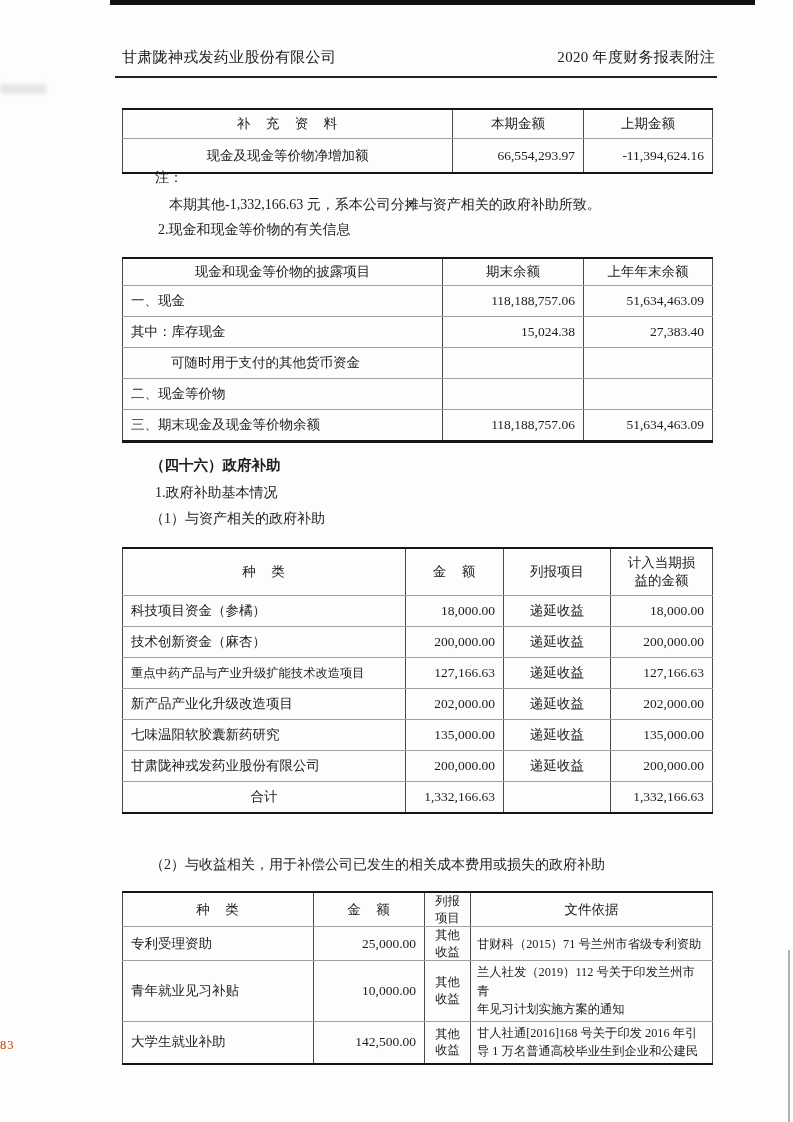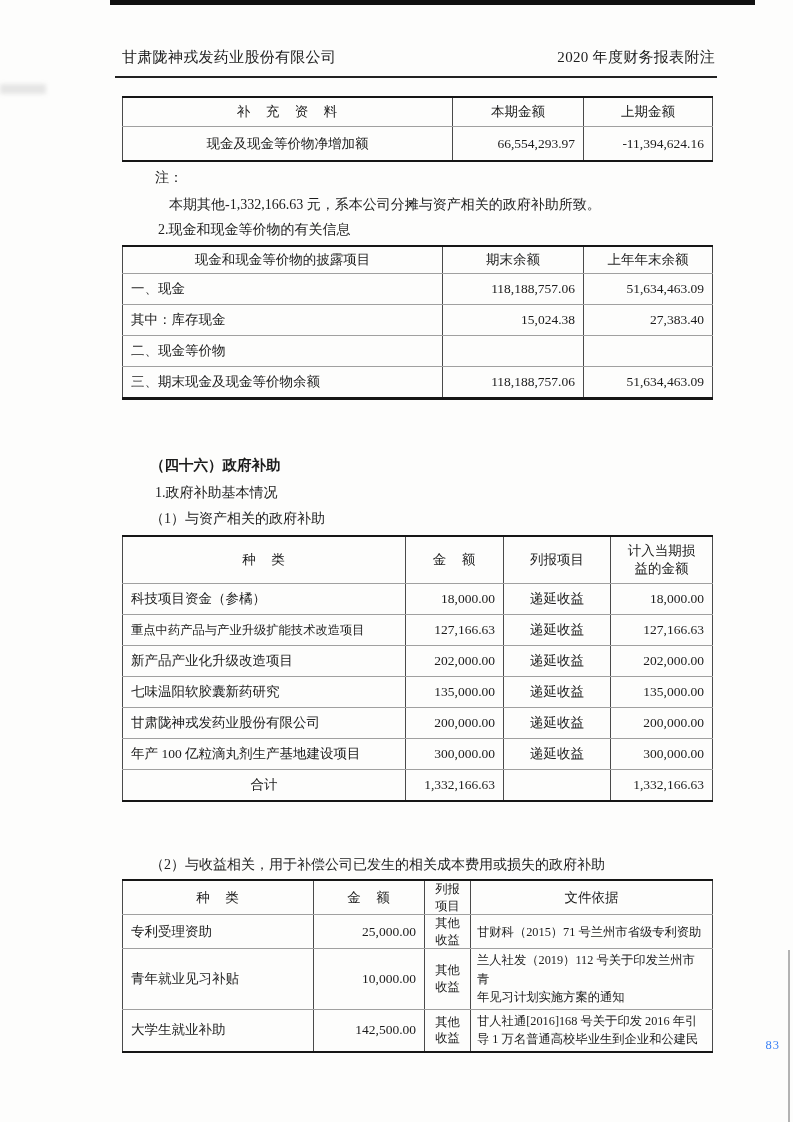--- a/index.html
+++ b/index.html
@@ -24,21 +24,21 @@
     border-bottom:2px solid #222;padding-bottom:9px;
     font-size:15px;letter-spacing:.3px;
   }
   .doc-header .hl{padding-left:7px;}
   .doc-header .hr{padding-right:2px;}
 
   
   table.t{
     position:absolute;left:122px;border-collapse:collapse;table-layout:fixed;
     border-top:2.5px solid #161616;border-bottom:2.5px solid #161616;
-    border-left:1px solid #6a6a6a;border-right:1px solid #6a6a6a;
+    border-left:1px solid #6a6a6a;border-right:1px solid #6a6a6a;margin-top:12px;
   }
   table.t td{
     border-left:1px solid #4a4a4a;border-right:1px solid #4a4a4a;
     border-top:1px solid #a0a0a0;border-bottom:1px solid #a0a0a0;
     padding:0 8px;font-size:13.5px;vertical-align:middle;overflow:hidden;
   }
   .c{text-align:center;} .r{text-align:right;} .l{text-align:left;}
   .pre{white-space:pre-line;line-height:1.35;}
   .sp{letter-spacing:1px;}
   .ind{padding-left:48px !important;}
@@ -55,21 +55,21 @@
   #t3{top:535px;width:590px;}
   #t4{top:879px;width:590px;}
 
   .note-label{position:absolute;left:155px;top:169px;font-size:14px;}
   .note-text{position:absolute;left:169px;top:196px;width:570px;font-size:14px;}
   .sub-heading-cash{position:absolute;left:158px;top:221px;font-size:14px;}
   .sec-title{position:absolute;left:150px;top:456px;font-size:14.5px;font-weight:bold;}
   .sec-sub1{position:absolute;left:155px;top:484px;font-size:14px;}
   .sec-sub2{position:absolute;left:150px;top:510px;font-size:14px;}
   .sec-sub3{position:absolute;left:150px;top:856px;font-size:14px;}
-  .page-num{position:absolute;left:0;top:1038px;width:780px;text-align:right;font-size:12.5px;letter-spacing:1px;color:#3b82f6;}
+  .page-num{position:absolute;left:0;top:1038px;width:780px;text-align:left;font-size:12.5px;letter-spacing:1px;color:#c2410c;}
 </style>
 </head>
 <body>
 
 <div class="page">
 
   <div class="scan-top-bar"></div>
   <div class="scan-right-line"></div>
   <div class="scan-smudge"></div>
 
@@ -116,20 +116,25 @@
     </tr>
     <tr class="h30">
       <td class="l">一、现金</td>
       <td class="r">118,188,757.06</td>
       <td class="r">51,634,463.09</td>
     </tr>
     <tr class="h30">
       <td class="l">其中：库存现金</td>
       <td class="r">15,024.38</td>
       <td class="r">27,383.40</td>
+    </tr>
+    <tr class="h30">
+      <td class="l ind">可随时用于支付的其他货币资金</td>
+      <td class="r"></td>
+      <td class="r"></td>
     </tr>
     <tr class="h30">
       <td class="l">二、现金等价物</td>
       <td class="r"></td>
       <td class="r"></td>
     </tr>
     <tr class="h30">
       <td class="l">三、期末现金及现金等价物余额</td>
       <td class="r">118,188,757.06</td>
       <td class="r">51,634,463.09</td>
@@ -156,20 +161,26 @@
       <td class="c pre">计入当期损
 益的金额</td>
     </tr>
     <tr class="h30">
       <td class="l">科技项目资金（参橘）</td>
       <td class="r">18,000.00</td>
       <td class="c">递延收益</td>
       <td class="r">18,000.00</td>
     </tr>
     <tr class="h30">
+      <td class="l">技术创新资金（麻杏）</td>
+      <td class="r">200,000.00</td>
+      <td class="c">递延收益</td>
+      <td class="r">200,000.00</td>
+    </tr>
+    <tr class="h30">
       <td class="l sm">重点中药产品与产业升级扩能技术改造项目</td>
       <td class="r">127,166.63</td>
       <td class="c">递延收益</td>
       <td class="r">127,166.63</td>
     </tr>
     <tr class="h30">
       <td class="l">新产品产业化升级改造项目</td>
       <td class="r">202,000.00</td>
       <td class="c">递延收益</td>
       <td class="r">202,000.00</td>
@@ -178,26 +189,20 @@
       <td class="l">七味温阳软胶囊新药研究</td>
       <td class="r">135,000.00</td>
       <td class="c">递延收益</td>
       <td class="r">135,000.00</td>
     </tr>
     <tr class="h30">
       <td class="l">甘肃陇神戎发药业股份有限公司</td>
       <td class="r">200,000.00</td>
       <td class="c">递延收益</td>
       <td class="r">200,000.00</td>
-    </tr>
-    <tr class="h30">
-      <td class="l">年产 100 亿粒滴丸剂生产基地建设项目</td>
-      <td class="r">300,000.00</td>
-      <td class="c">递延收益</td>
-      <td class="r">300,000.00</td>
     </tr>
     <tr class="h30">
       <td class="c">合计</td>
       <td class="r">1,332,166.63</td>
       <td class="c"></td>
       <td class="r">1,332,166.63</td>
     </tr>
   </tbody>
     </table>
 

